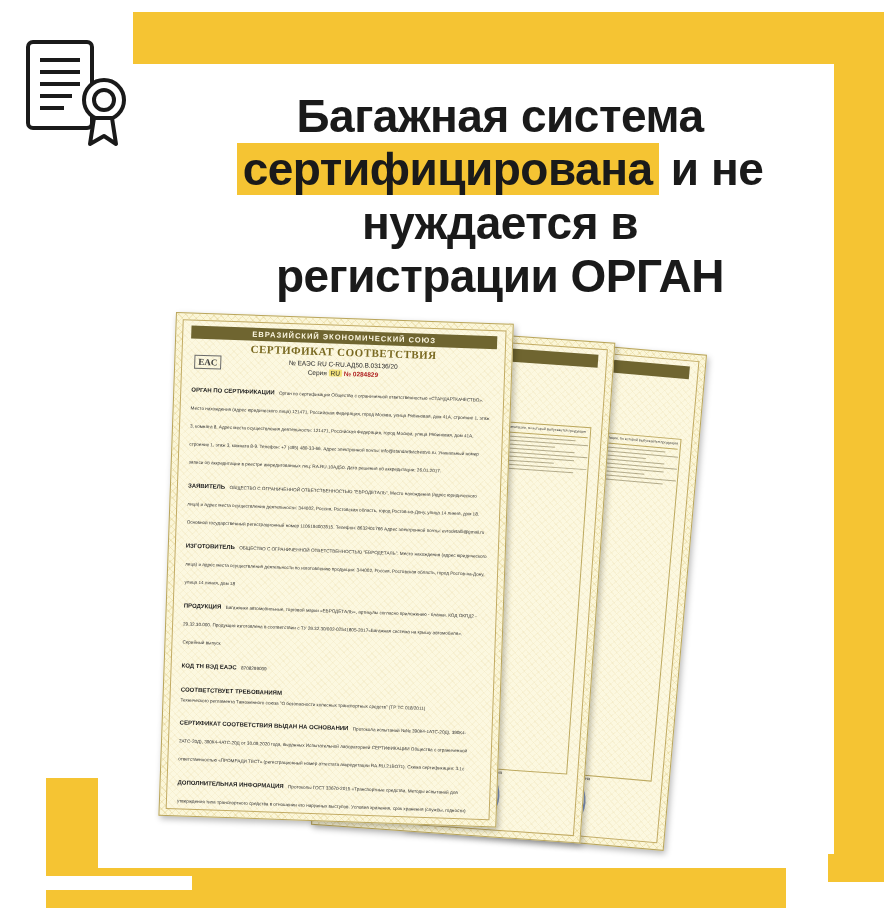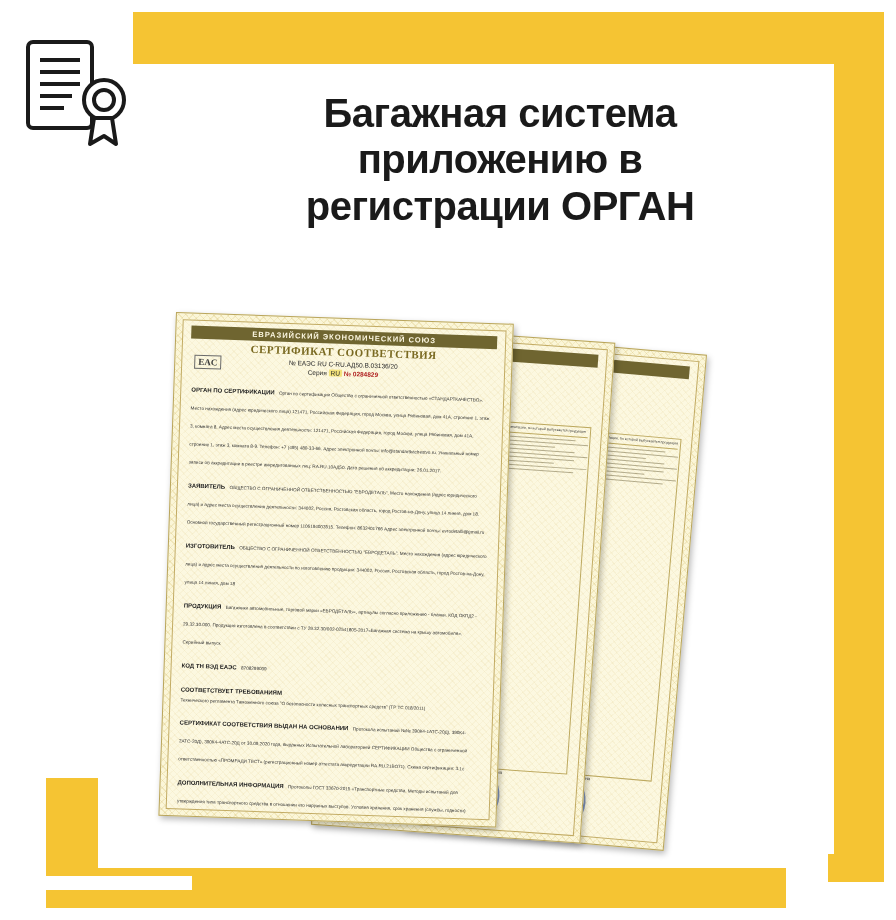--- a/index.html
+++ b/index.html
@@ -83,21 +83,21 @@
     top: 16px;
     width: 118px;
     height: 118px;
   }
   .headline {
     position: absolute;
     left: 150px;
     top: 72px;
     width: 700px;
     text-align: center;
-    font-size: 40px;
+    font-size: 46px;
     line-height: 1.16;
     font-weight: bold;
     color: #1a1a1a;
     letter-spacing: -0.5px;
   }
   .hl-line { display: block; }
   .hl-mark {
     background: #f5c433;
     padding: 0 6px;
     color: #1a1a1a;
@@ -324,21 +324,22 @@
         <line x1="24" y1="62" x2="56" y2="62" stroke="#1a1a1a" stroke-width="4"></line>
         <line x1="24" y1="74" x2="48" y2="74" stroke="#1a1a1a" stroke-width="4"></line>
         <circle cx="88" cy="66" r="20" fill="#ffffff" stroke="#1a1a1a" stroke-width="4"></circle>
         <circle cx="88" cy="66" r="10" fill="none" stroke="#1a1a1a" stroke-width="4"></circle>
         <path d="M78 84 L74 110 L88 102 L100 110 L96 84 Z" fill="#ffffff" stroke="#1a1a1a" stroke-width="4" stroke-linejoin="round"></path>
       </svg>
     </div>
 
     <div class="headline">
       <span class="hl-line">Багажная система</span>
-      <span class="hl-line">приложению в</span>
+      <span class="hl-line"><span class="hl-mark">сертифицирована</span><span> и не</span></span>
+      <span class="hl-line">нуждается в</span>
       <span class="hl-line">регистрации ОРГАН</span>
     </div>
   </div>
 
   <div class="cert-stack">
 
     <div class="cert cert-back-2">
       <div class="guilloche"></div>
       <div class="cert-inner">
         <div class="cert-title-bar">... СОЮЗ</div>

